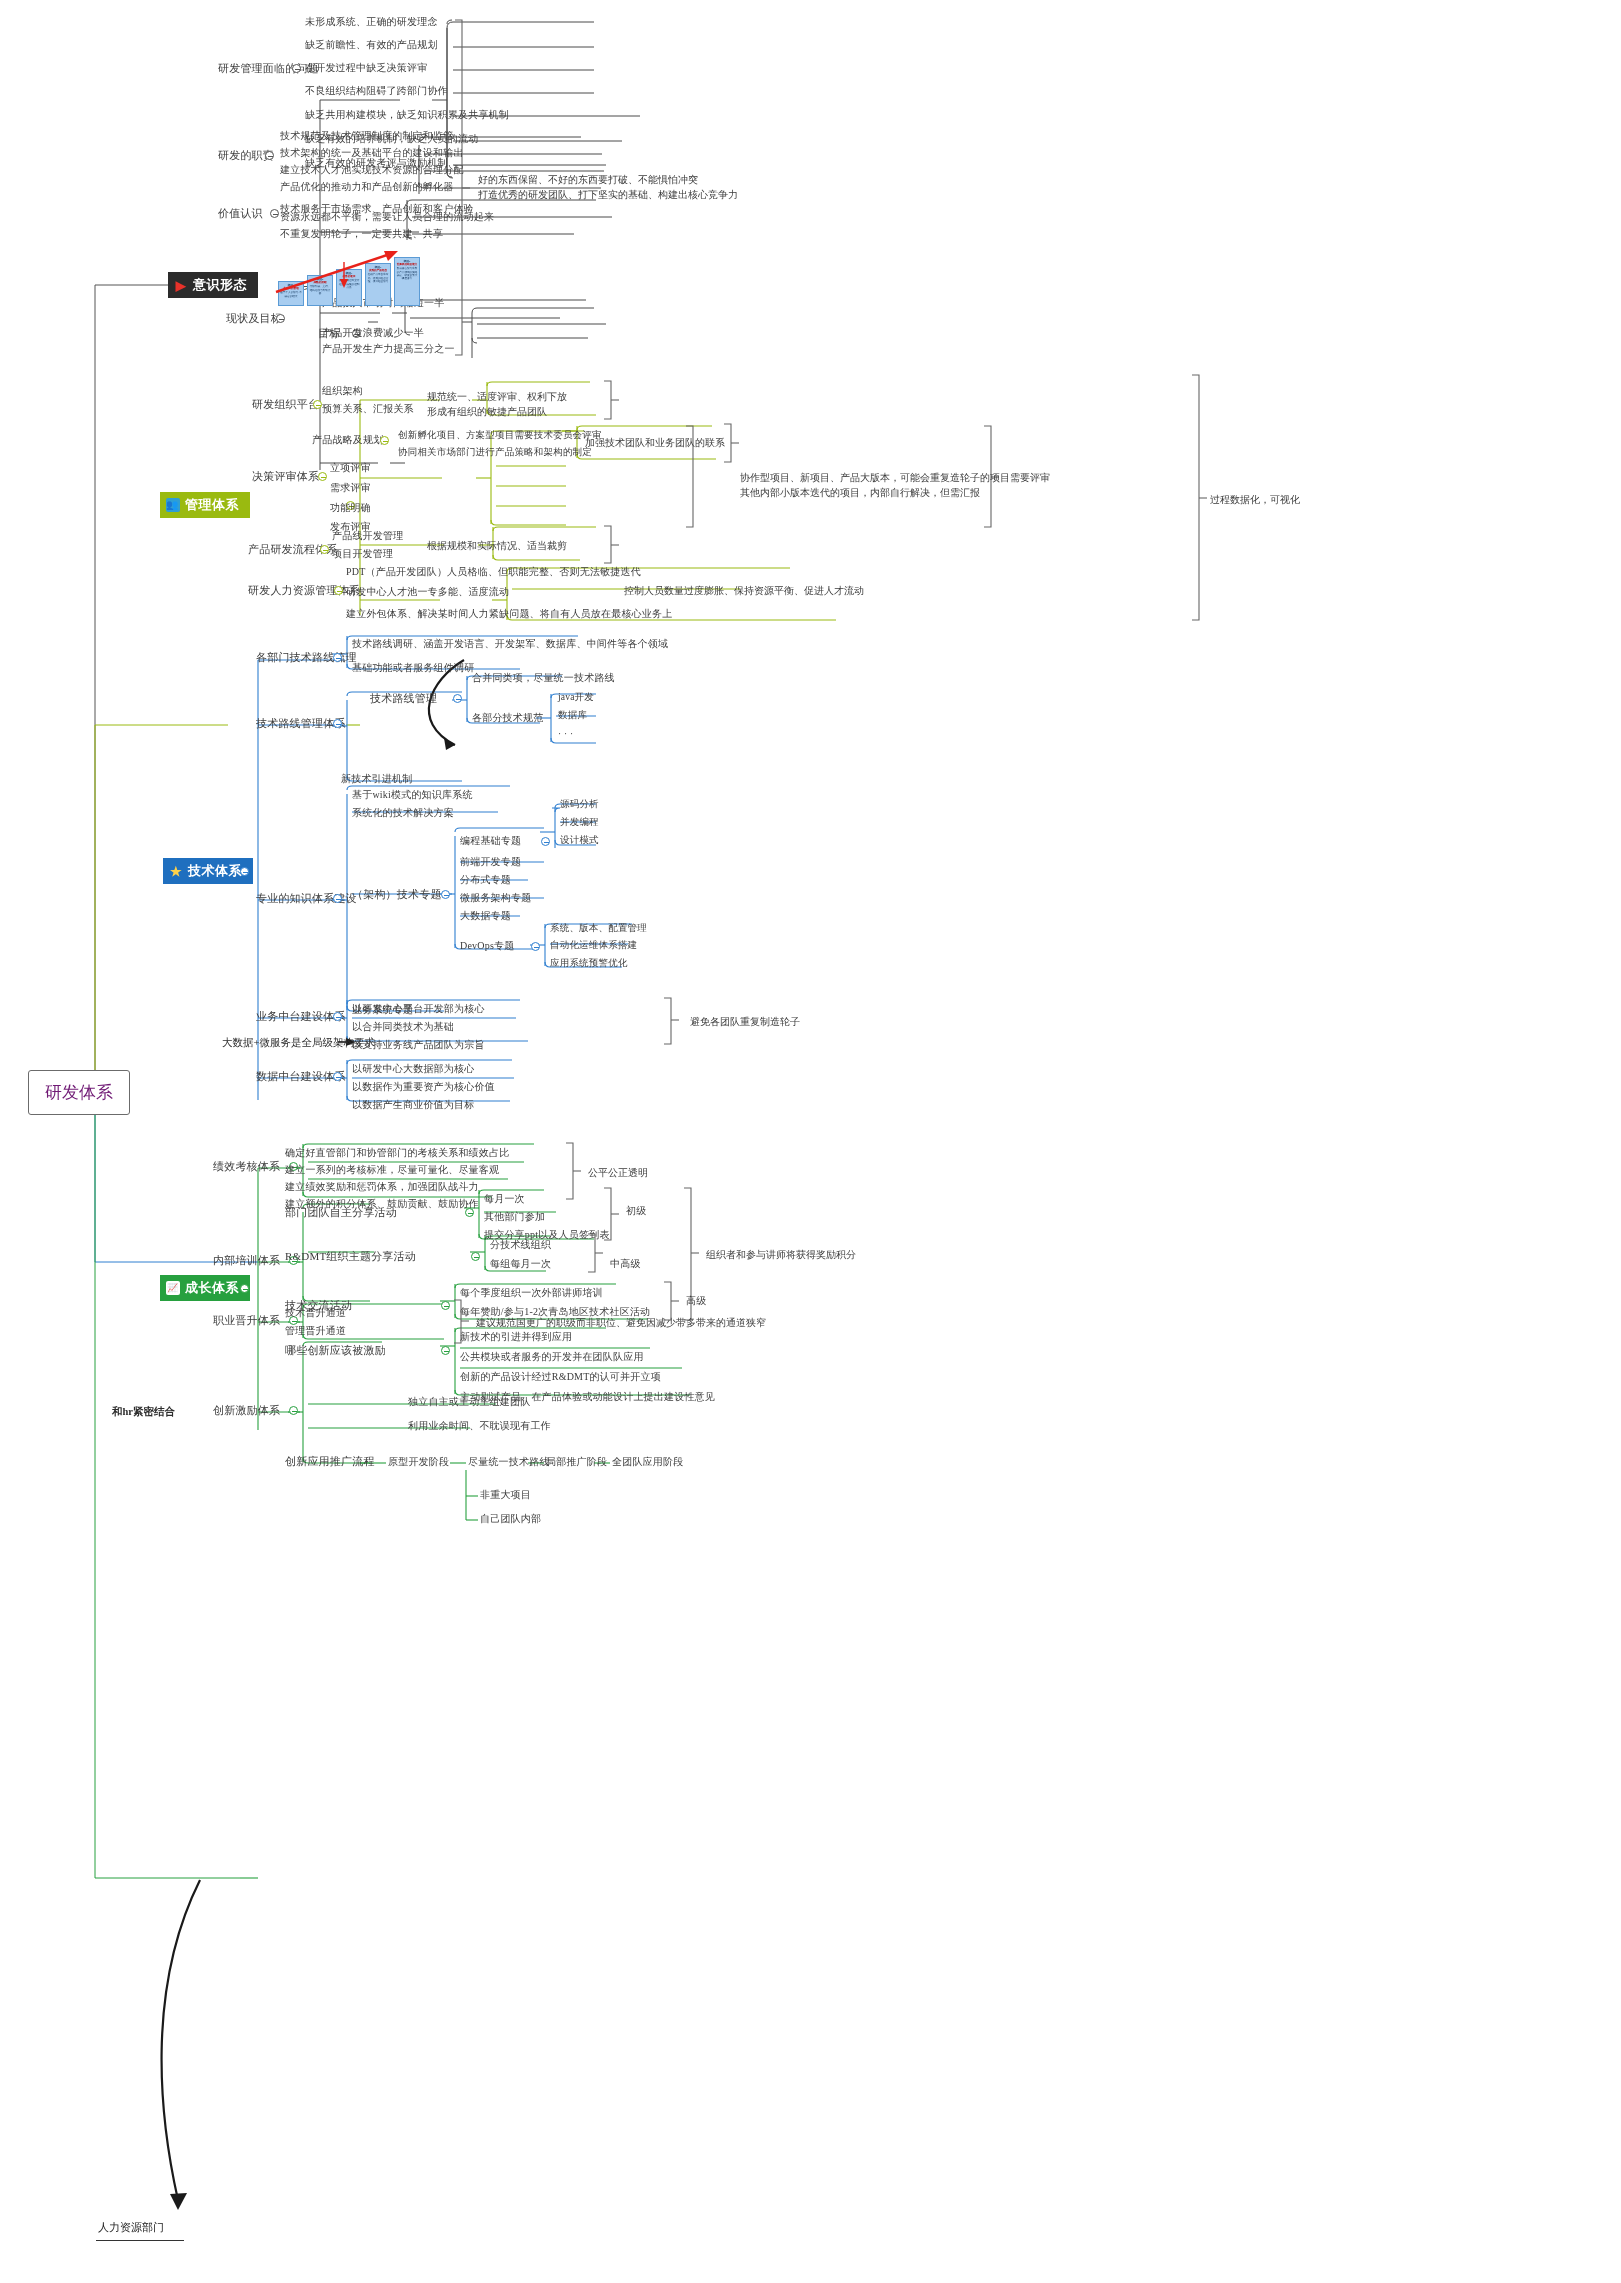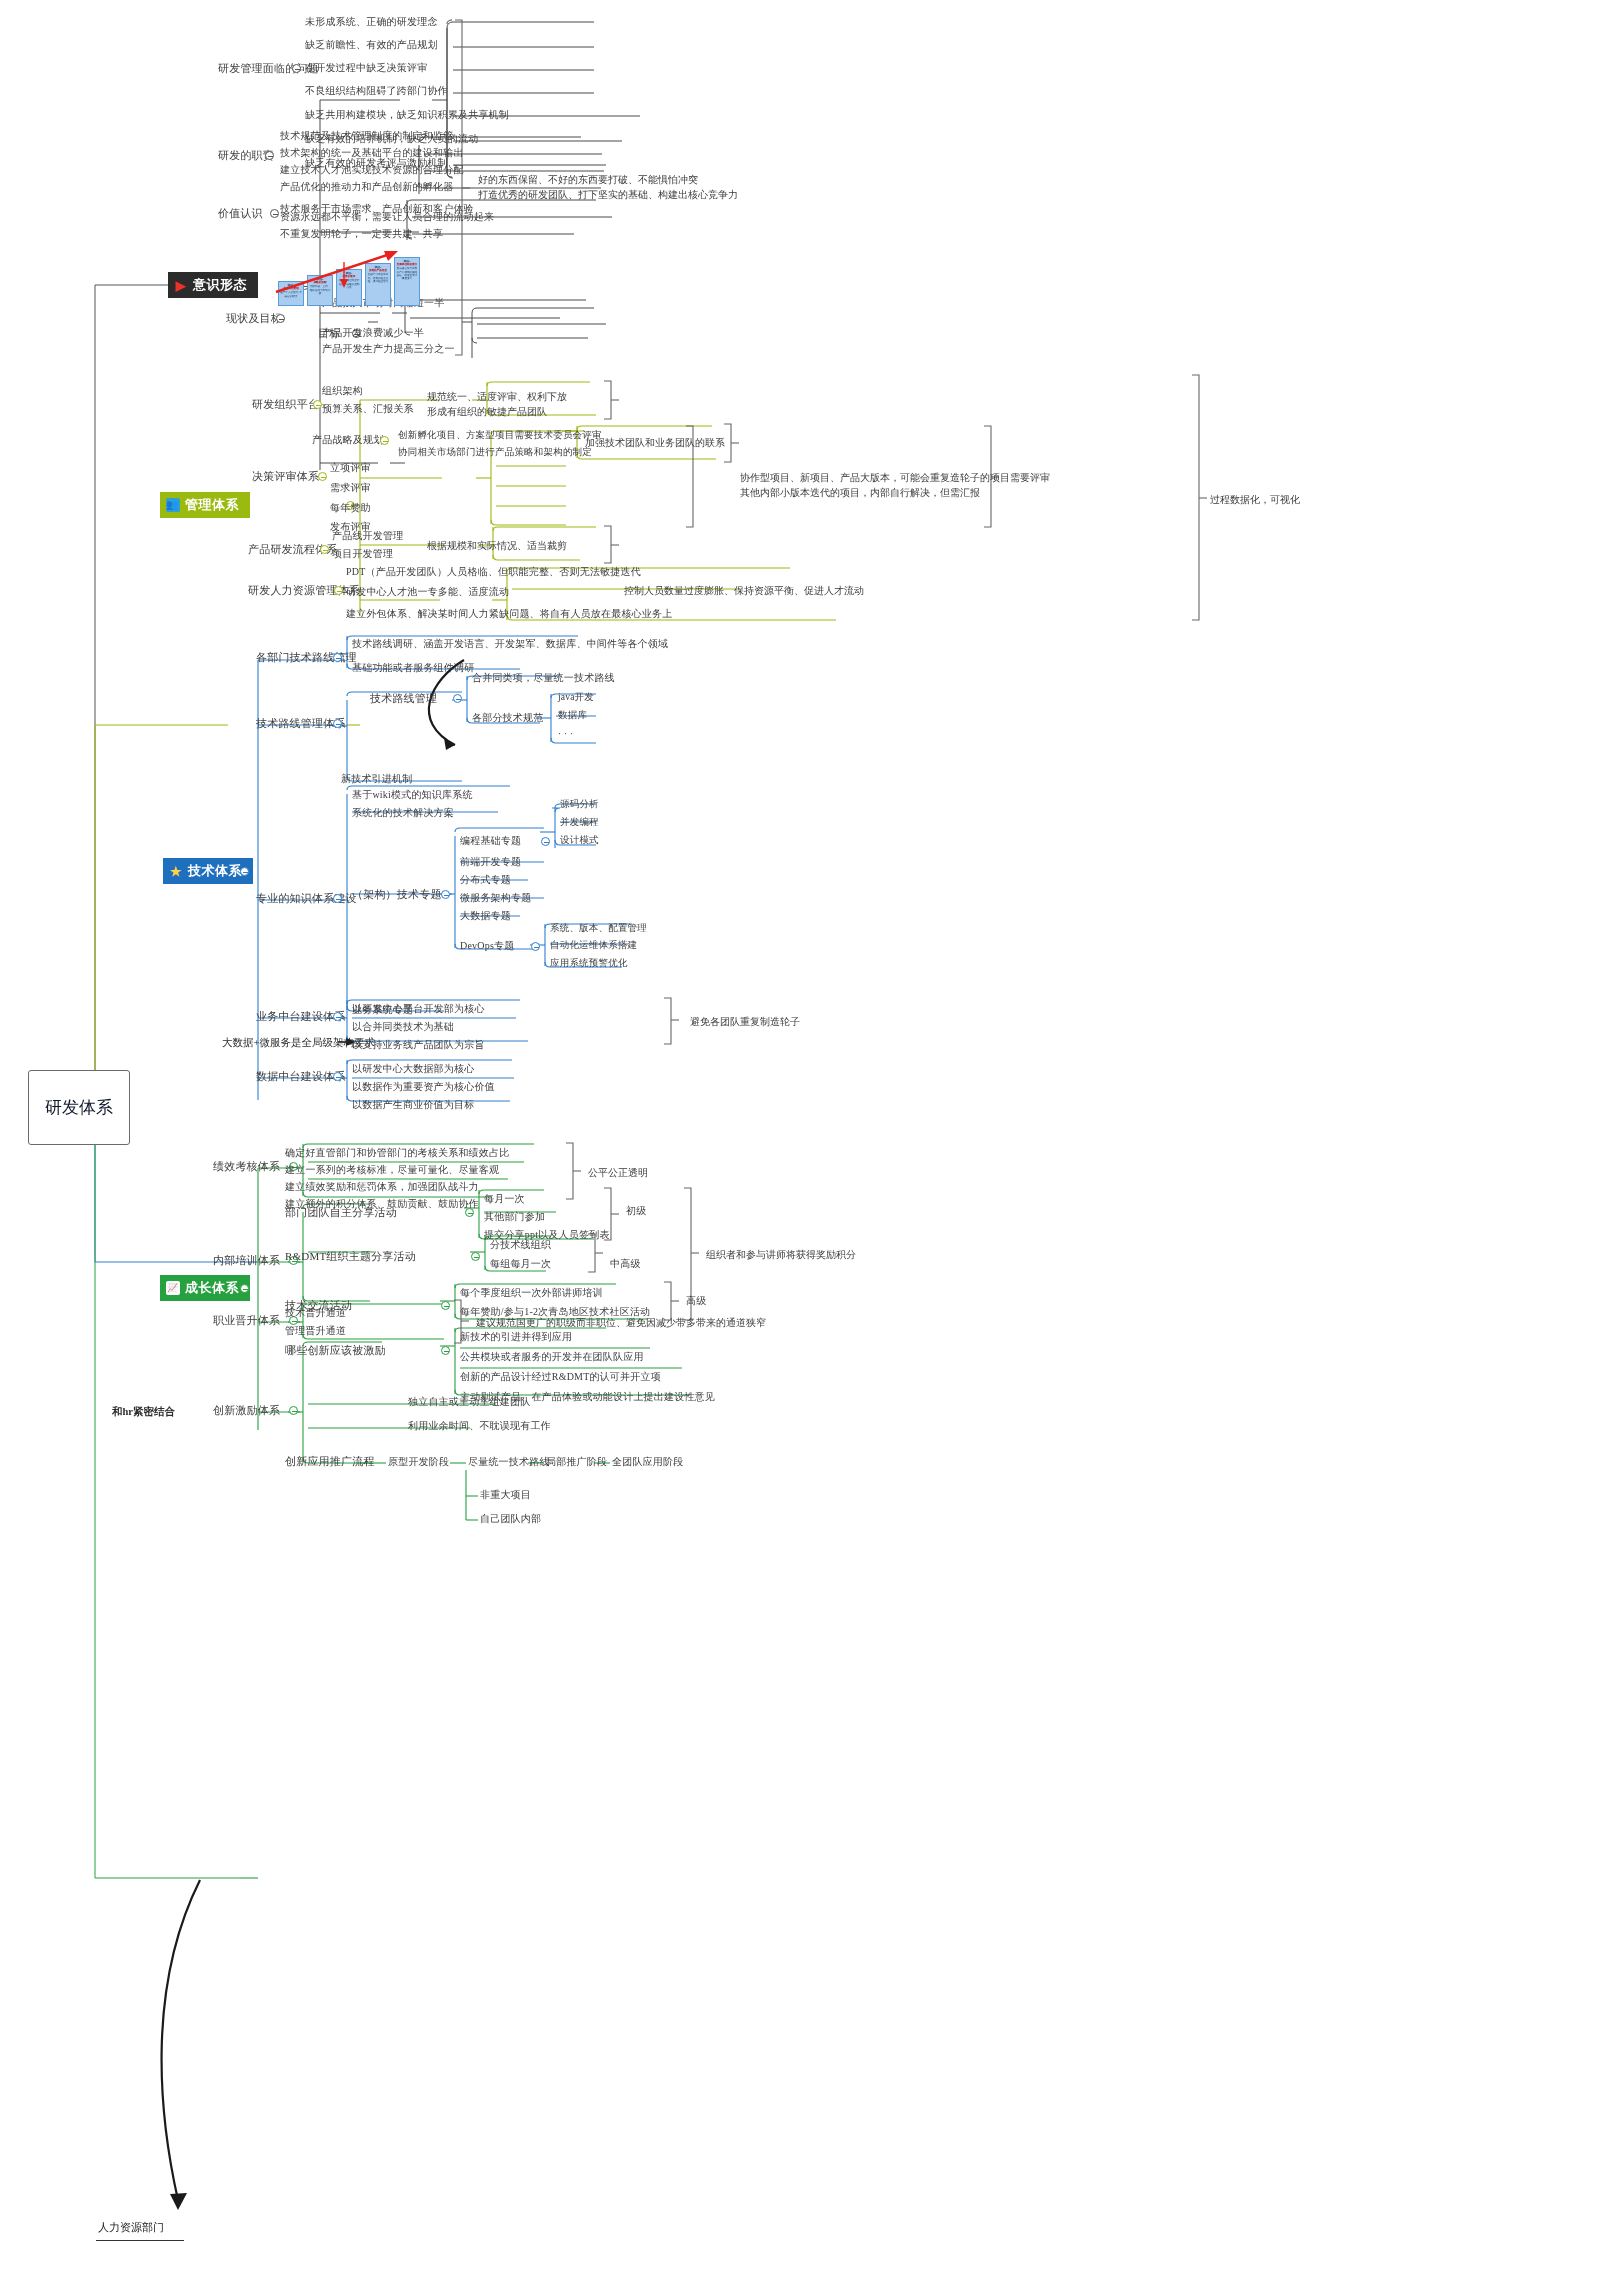--- a/index.html
+++ b/index.html
@@ -28,23 +28,23 @@
   .node.lvl1 { font-size: 11px; }
   .node.lvl2 { font-size: 10px; }
   .node.lvl3 { font-size: 9.5px; }
 
   
   .root {
     position: absolute;
     border: 1px solid #6b6b6b;
     border-radius: 3px;
     background: #fff;
-    padding: 25px 16px;
+    padding: 10px 16px;
     font-size: 17px;
-    color: #0f172a;
+    color: #701a75;
     font-family: "Liberation Sans", sans-serif;
     font-weight: 400;
   }
 
   
   .chip {
     position: absolute;
     display: flex;
     align-items: center;
     gap: 5px;
@@ -525,21 +525,21 @@
   <div class="node lvl1" style="left:252px; top:470px;">决策评审体系</div>
   <span class="tog g" style="left:318px; top:472px;"></span>
   <div class="node lvl2" style="left:312px; top:434px;">产品战略及规划</div>
   <span class="tog g" style="left:380px; top:436px;"></span>
   <div class="node lvl3" style="left:398px; top:430px;">创新孵化项目、方案型项目需要技术委员会评审</div>
   <div class="node lvl3" style="left:398px; top:447px;">协同相关市场部门进行产品策略和架构的制定</div>
   <div class="note" style="left:585px; top:435px;">加强技术团队和业务团队的联系</div>
 
   <div class="node lvl2" style="left:330px; top:462px;">立项评审</div>
   <div class="node lvl2" style="left:330px; top:482px;">需求评审</div>
-  <div class="node lvl2" style="left:330px; top:502px;">每年赞助</div>
+  <div class="node lvl2" style="left:330px; top:502px;">功能明确</div>
   <div class="node lvl2" style="left:330px; top:521px;">发布评审</div>
   <div class="note" style="left:740px; top:470px;">协作型项目、新项目、产品大版本，可能会重复造轮子的项目需要评审
 其他内部小版本迭代的项目，内部自行解决，但需汇报</div>
 
   <div class="node lvl1" style="left:248px; top:543px;">产品研发流程体系</div>
   <span class="tog g" style="left:320px; top:545px;"></span>
   <div class="node lvl2" style="left:332px; top:530px;">产品线开发管理</div>
   <div class="node lvl2" style="left:332px; top:548px;">项目开发管理</div>
   <div class="note" style="left:427px; top:538px;">根据规模和实际情况、适当裁剪</div>
 

